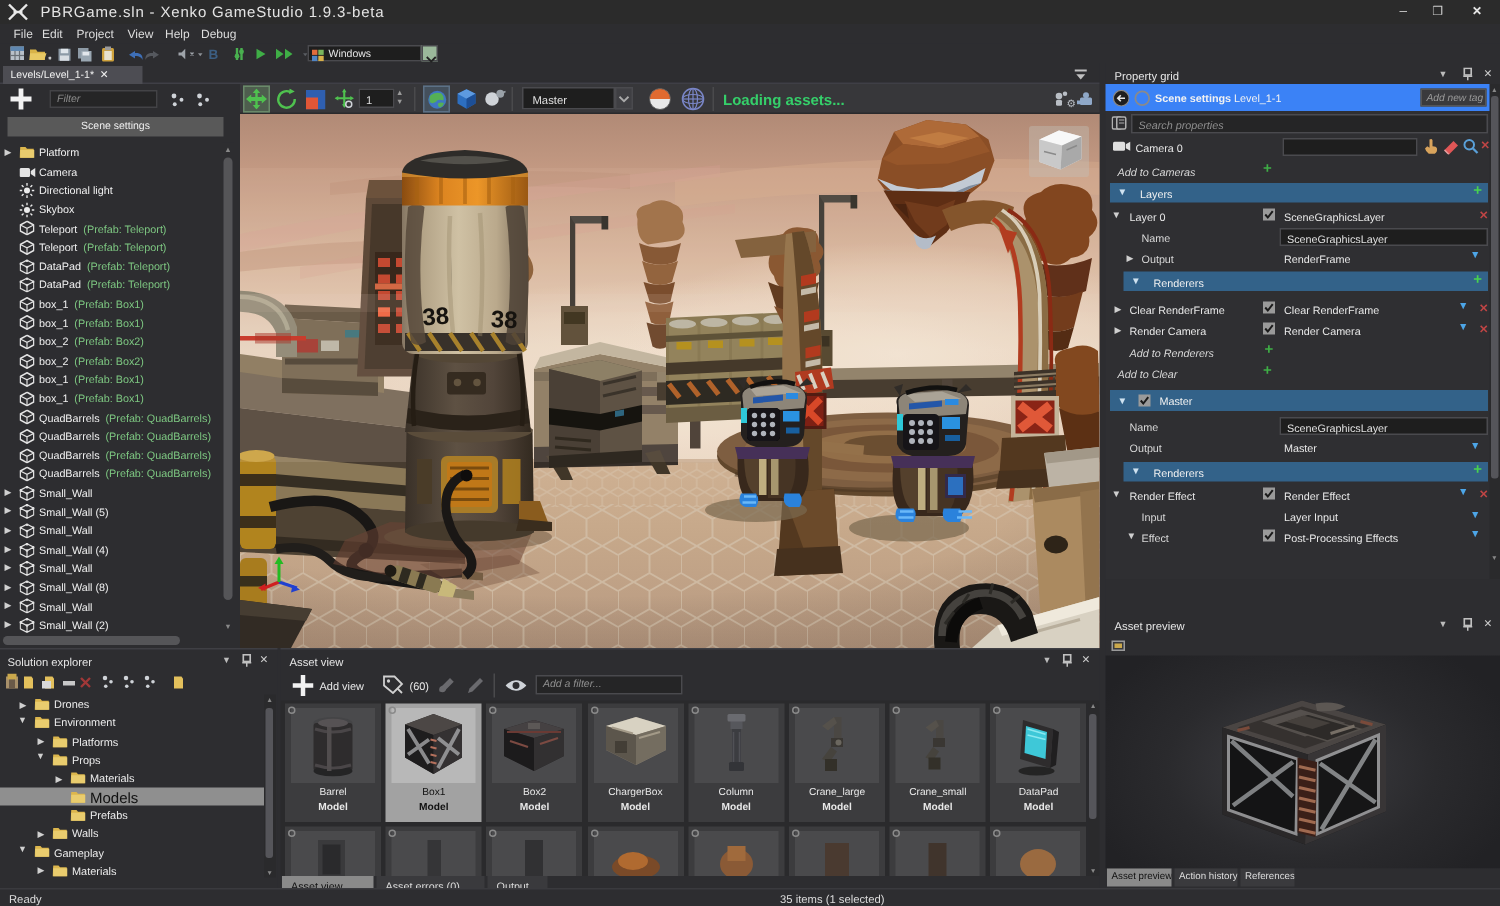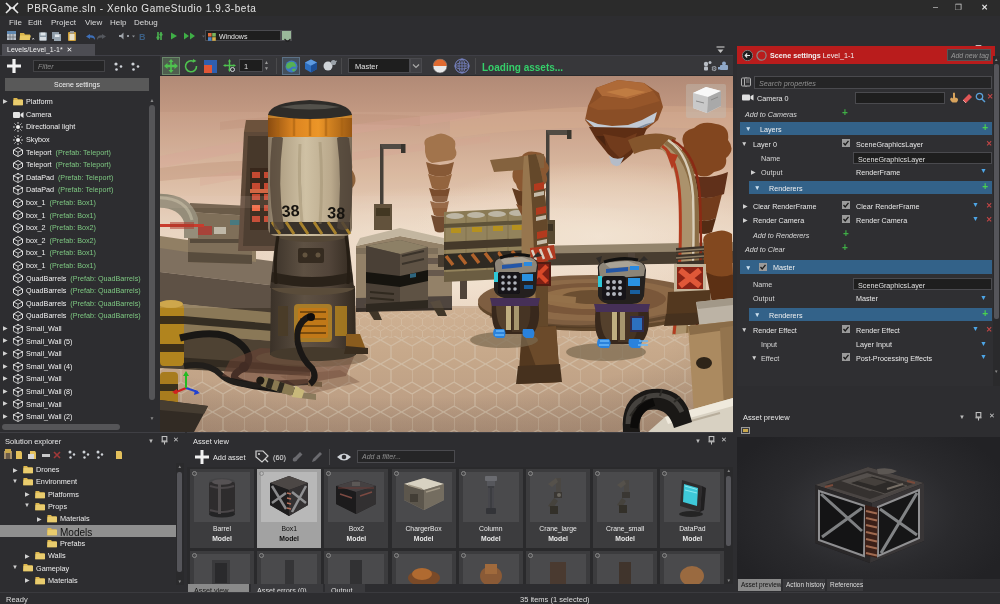--- a/index.html
+++ b/index.html
@@ -943,21 +943,21 @@
     <span class="abs" style="left:222px;top:5px;color:#bbb;font-size:6px;">▼</span>
     <svg class="abs" style="left:238px;top:3px" width="7" height="9" viewBox="0 0 7 9">
         <rect x="1.2" y="0.5" width="4.6" height="4.5" fill="none" stroke="#c0c0c0" stroke-width="1.1"></rect>
         <line x1="0.5" y1="5.8" x2="6.5" y2="5.8" stroke="#c0c0c0" stroke-width="1.1"></line>
         <line x1="3.5" y1="5.8" x2="3.5" y2="8.5" stroke="#c0c0c0" stroke-width="1"></line>
       </svg>
     <span class="abs" style="left:252px;top:3px;color:#ccc;font-size:7px;">✕</span>
 
     <div class="abs" style="left:0;top:14px;width:258px;height:330px;background:#2f2f32;"></div>
 
-    <div class="abs" style="left:0;top:4px;width:258px;height:18px;background:#b91c1c;">
+    <div class="abs" style="left:0;top:14px;width:258px;height:18px;background:#3b82f6;">
       <svg class="abs" style="left:5px;top:3.5px" width="11" height="11" viewBox="0 0 11 11">
           <circle cx="5.5" cy="5.5" r="5.2" fill="#1e1e1e" stroke="#888" stroke-width="0.8"></circle>
           <path d="M8 5.5 H3.4 M5.2 3.5 L3.2 5.5 L5.2 7.5" stroke="#e8e8e8" stroke-width="1.1" fill="none"></path>
         </svg>
       <svg class="abs" style="left:19px;top:3.5px" width="11" height="11" viewBox="0 0 11 11">
           <circle cx="5.5" cy="5.5" r="4.6" fill="none" stroke="#8a8a8a" stroke-width="1.2"></circle>
         </svg>
       <span class="abs" style="left:33px;top:5px;color:#f2f2f2;"><b>Scene settings</b> Level_1-1</span>
       <div class="abs" style="left:210px;top:2.5px;width:44px;height:12px;border:1px solid #555;background:#3a3a3d;">
           <span style="position:absolute;left:3px;top:2px;color:#999;font-style:italic;font-size:6.8px;">Add new tag</span>
@@ -1295,21 +1295,21 @@
     <svg class="abs" style="left:521px;top:3px" width="7" height="9" viewBox="0 0 7 9">
         <rect x="1.2" y="0.5" width="4.6" height="4.5" fill="none" stroke="#c0c0c0" stroke-width="1.1"></rect>
         <line x1="0.5" y1="5.8" x2="6.5" y2="5.8" stroke="#c0c0c0" stroke-width="1.1"></line>
         <line x1="3.5" y1="5.8" x2="3.5" y2="8.5" stroke="#c0c0c0" stroke-width="1"></line>
       </svg>
     <span class="abs" style="left:534px;top:3px;color:#ccc;font-size:7px;">✕</span>
 
     <svg class="abs" style="left:8px;top:17px" width="14" height="14" viewBox="0 0 14 14">
         <path d="M7 0 v14 M0 7 h14" stroke="#f2f2f2" stroke-width="3"></path>
       </svg>
-    <span class="abs" style="left:26px;top:20px;font-size:7.3px;color:#e8e8e8;">Add asset</span>
+    <span class="abs" style="left:26px;top:20px;font-size:7.3px;color:#e8e8e8;">Add view</span>
     <svg class="abs" style="left:68px;top:17px" width="15" height="13" viewBox="0 0 15 13">
         <path d="M1 1 h7 l5 5 -6 6 -6-5 z" fill="none" stroke="#d0d0d0" stroke-width="1.2"></path>
         <circle cx="4" cy="4" r="1.1" fill="#d0d0d0"></circle>
         <path d="M10 9 l3 3" stroke="#d0d0d0" stroke-width="1.2"></path>
       </svg>
     <span class="abs" style="left:86px;top:20px;font-size:7.3px;color:#e8e8e8;">(60)</span>
     <svg class="abs" style="left:104px;top:18px" width="13" height="12" viewBox="0 0 13 12">
         <path d="M2 10 q-1-3 2-4 l5-5 2.5 2.5 -5 5 q-1 3-4.5 1.5z" fill="#6a6a6e"></path>
       </svg>
     <svg class="abs" style="left:124px;top:18px" width="12" height="12" viewBox="0 0 12 12">

